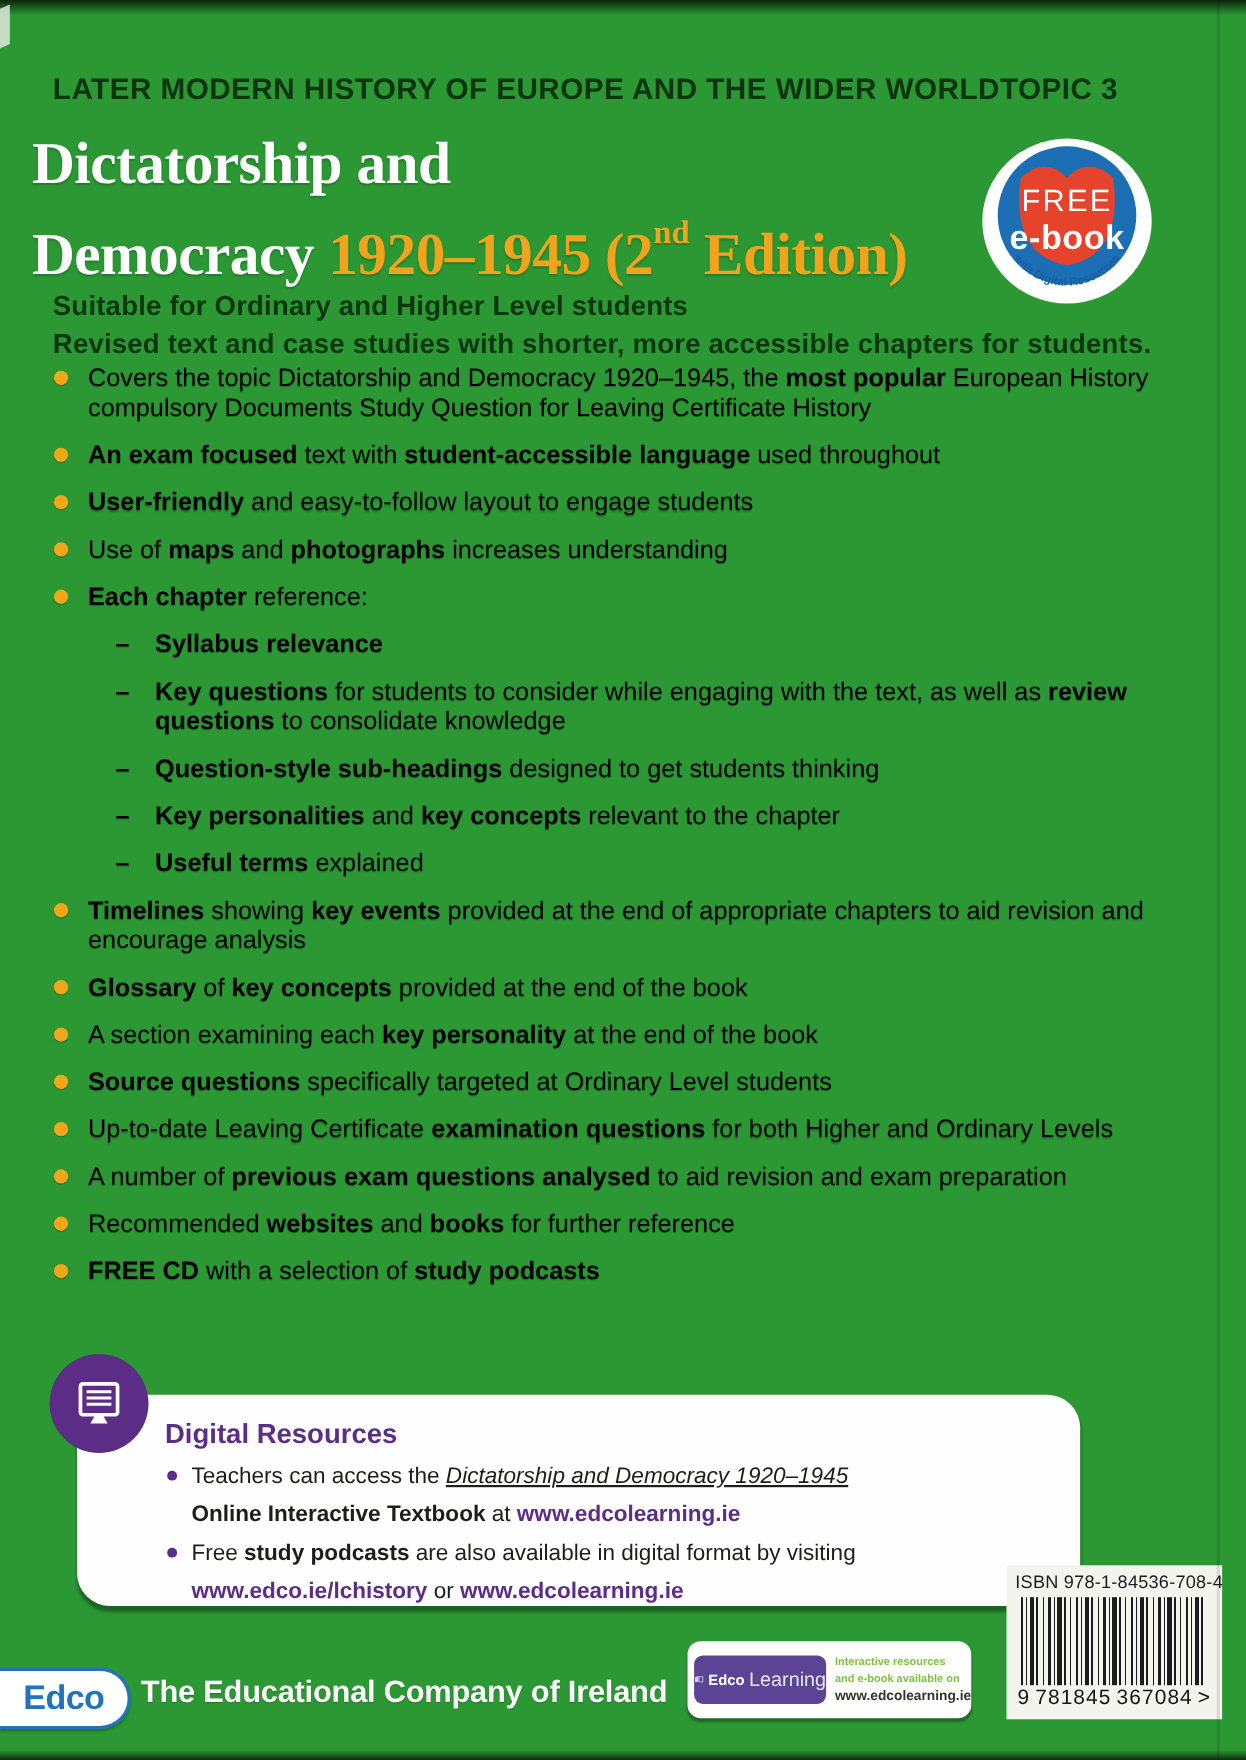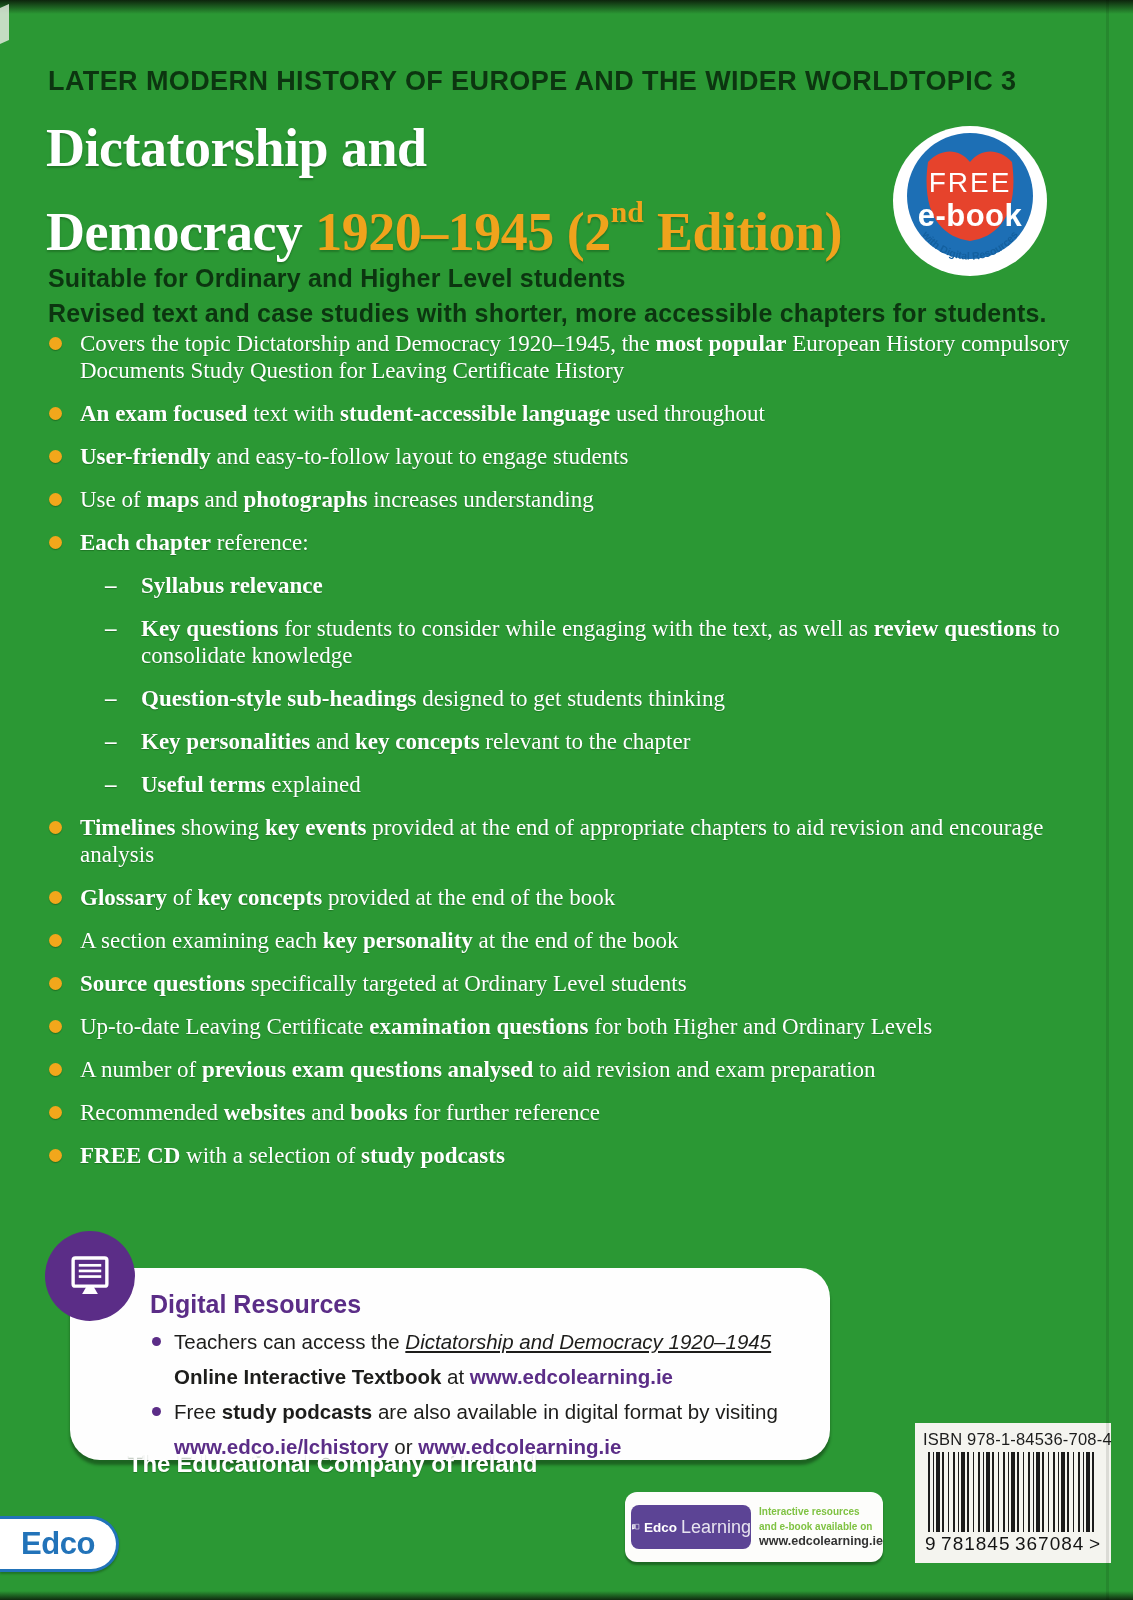--- a/index.html
+++ b/index.html
@@ -15,21 +15,21 @@
     background:linear-gradient(0deg, rgba(8,16,6,.8), rgba(8,16,6,0));pointer-events:none;}
   .scan-crease{position:absolute;top:0;bottom:0;left:1106px;width:3px;background:rgba(0,0,0,.10);}
   .scan-corner{position:absolute;left:0;top:6px;width:9px;height:36px;background:#dfe7dc;transform:skewY(-24deg);opacity:.85;}
 
   .header{
     position:absolute;left:48px;top:66px;width:950px;
     display:flex;justify-content:space-between;white-space:nowrap;
     font-size:27px;font-weight:700;color:#0c3510;letter-spacing:.4px;
   }
   .title{
-    position:absolute;left:46px;top:116px;
+    position:absolute;left:29px;top:116px;
     font-family:"Liberation Serif", serif;font-weight:700;
     font-size:54px;line-height:64px;letter-spacing:-.5px;white-space:nowrap;
   }
   .tw{color:#ffffff;text-shadow:0 2px 2px rgba(0,30,0,.25);}
   .tg{color:#f0a31c;text-shadow:0 2px 2px rgba(0,30,0,.25);}
   .title sup{font-size:.55em;vertical-align:28px;letter-spacing:0;}
 
   .subtitle{
     position:absolute;left:48px;top:247px;
     font-size:25px;font-weight:700;color:#0c3510;line-height:35px;white-space:nowrap;letter-spacing:.2px;margin-top:14px;
@@ -38,39 +38,38 @@
   
   .badge{position:absolute;left:890px;top:124px;width:160px;height:156px;}
   .free-text{font-family:"Liberation Sans",sans-serif;font-size:28px;letter-spacing:2px;fill:#fff;text-anchor:middle;}
   .ebook-text{font-family:"Liberation Sans",sans-serif;font-size:31px;font-weight:700;letter-spacing:.5px;fill:#fff;text-anchor:middle;}
   .arc-text{font-family:"Liberation Sans",sans-serif;font-size:10.5px;font-weight:700;fill:#14609f;}
 
   
   .bullets{
     position:absolute;left:48px;top:330px;width:1035px;
     list-style:none;margin:0;padding:0;
-    color:#ffffff;font-size:23px;line-height:27px;
+    color:#000000;font-size:23px;line-height:27px;
     text-shadow:0 1px 1px rgba(0,40,0,.3);
-    font-family:Liberation Serif, serif;
   }
   .bullets li{display:flex;margin:0 0 16px 0;}
   .bullets li.sub{margin-left:57px;}
   .bullets .marker{flex:none;width:32px;position:relative;}
   .bullets li.main .marker::before{
     content:"";position:absolute;left:1px;top:7px;width:13px;height:13px;border-radius:50%;
     background:#f2a71b;box-shadow:0 1px 1px rgba(0,30,0,.3);
   }
   .bullets li.sub .marker{width:36px;font-weight:700;}
   .bullets .txt{flex:1;}
   .b{font-weight:700;}
   .i{font-style:italic;text-decoration:underline;}
 
   
   .dr-box{
-    position:absolute;left:70px;top:1268px;width:760px;height:192px;
+    position:absolute;left:70px;top:1268px;width:912px;height:192px;
     background:#fefefe;border-radius:30px;
     box-shadow:0 5px 3px rgba(10,35,10,.45);
   }
   .dr-circle{
     position:absolute;left:45px;top:1231px;width:90px;height:90px;border-radius:50%;
     background:#5b2d87;display:flex;align-items:center;justify-content:center;z-index:2;
   }
   .dr-heading{
     margin:0;position:absolute;left:80px;top:22px;
     font-size:25px;font-weight:700;color:#5b2d87;
@@ -90,22 +89,22 @@
 
   
   .edco-pill{
     position:absolute;left:0;top:1516px;width:116px;height:50px;
     background:#fff;border:3px solid #2273b9;border-left:none;border-radius:0 28px 28px 0;
     display:flex;align-items:center;justify-content:center;
     color:#2273b9;font-weight:700;font-size:31px;letter-spacing:-.5px;
     box-shadow:0 2px 2px rgba(10,35,10,.3);
   }
   .publisher{
-    position:absolute;left:128px;top:1450px;
-    color:#fff;font-weight:700;font-size:24px;letter-spacing:-.2px;white-space:nowrap;
+    position:absolute;left:128px;top:1522px;
+    color:#fff;font-weight:700;font-size:28px;letter-spacing:-.2px;white-space:nowrap;
     text-shadow:0 1px 1px rgba(0,40,0,.3);
     text-align:center;
   }
   .learning-box{
     position:absolute;left:625px;top:1492px;width:258px;height:70px;
     background:#fdfdfb;border-radius:12px;box-shadow:0 3px 2px rgba(10,35,10,.4);
     display:flex;align-items:center;padding:0 6px;box-sizing:border-box;
   }
   .learning-brand{
     flex:none;width:120px;height:44px;background:#5c4495;border-radius:8px;

